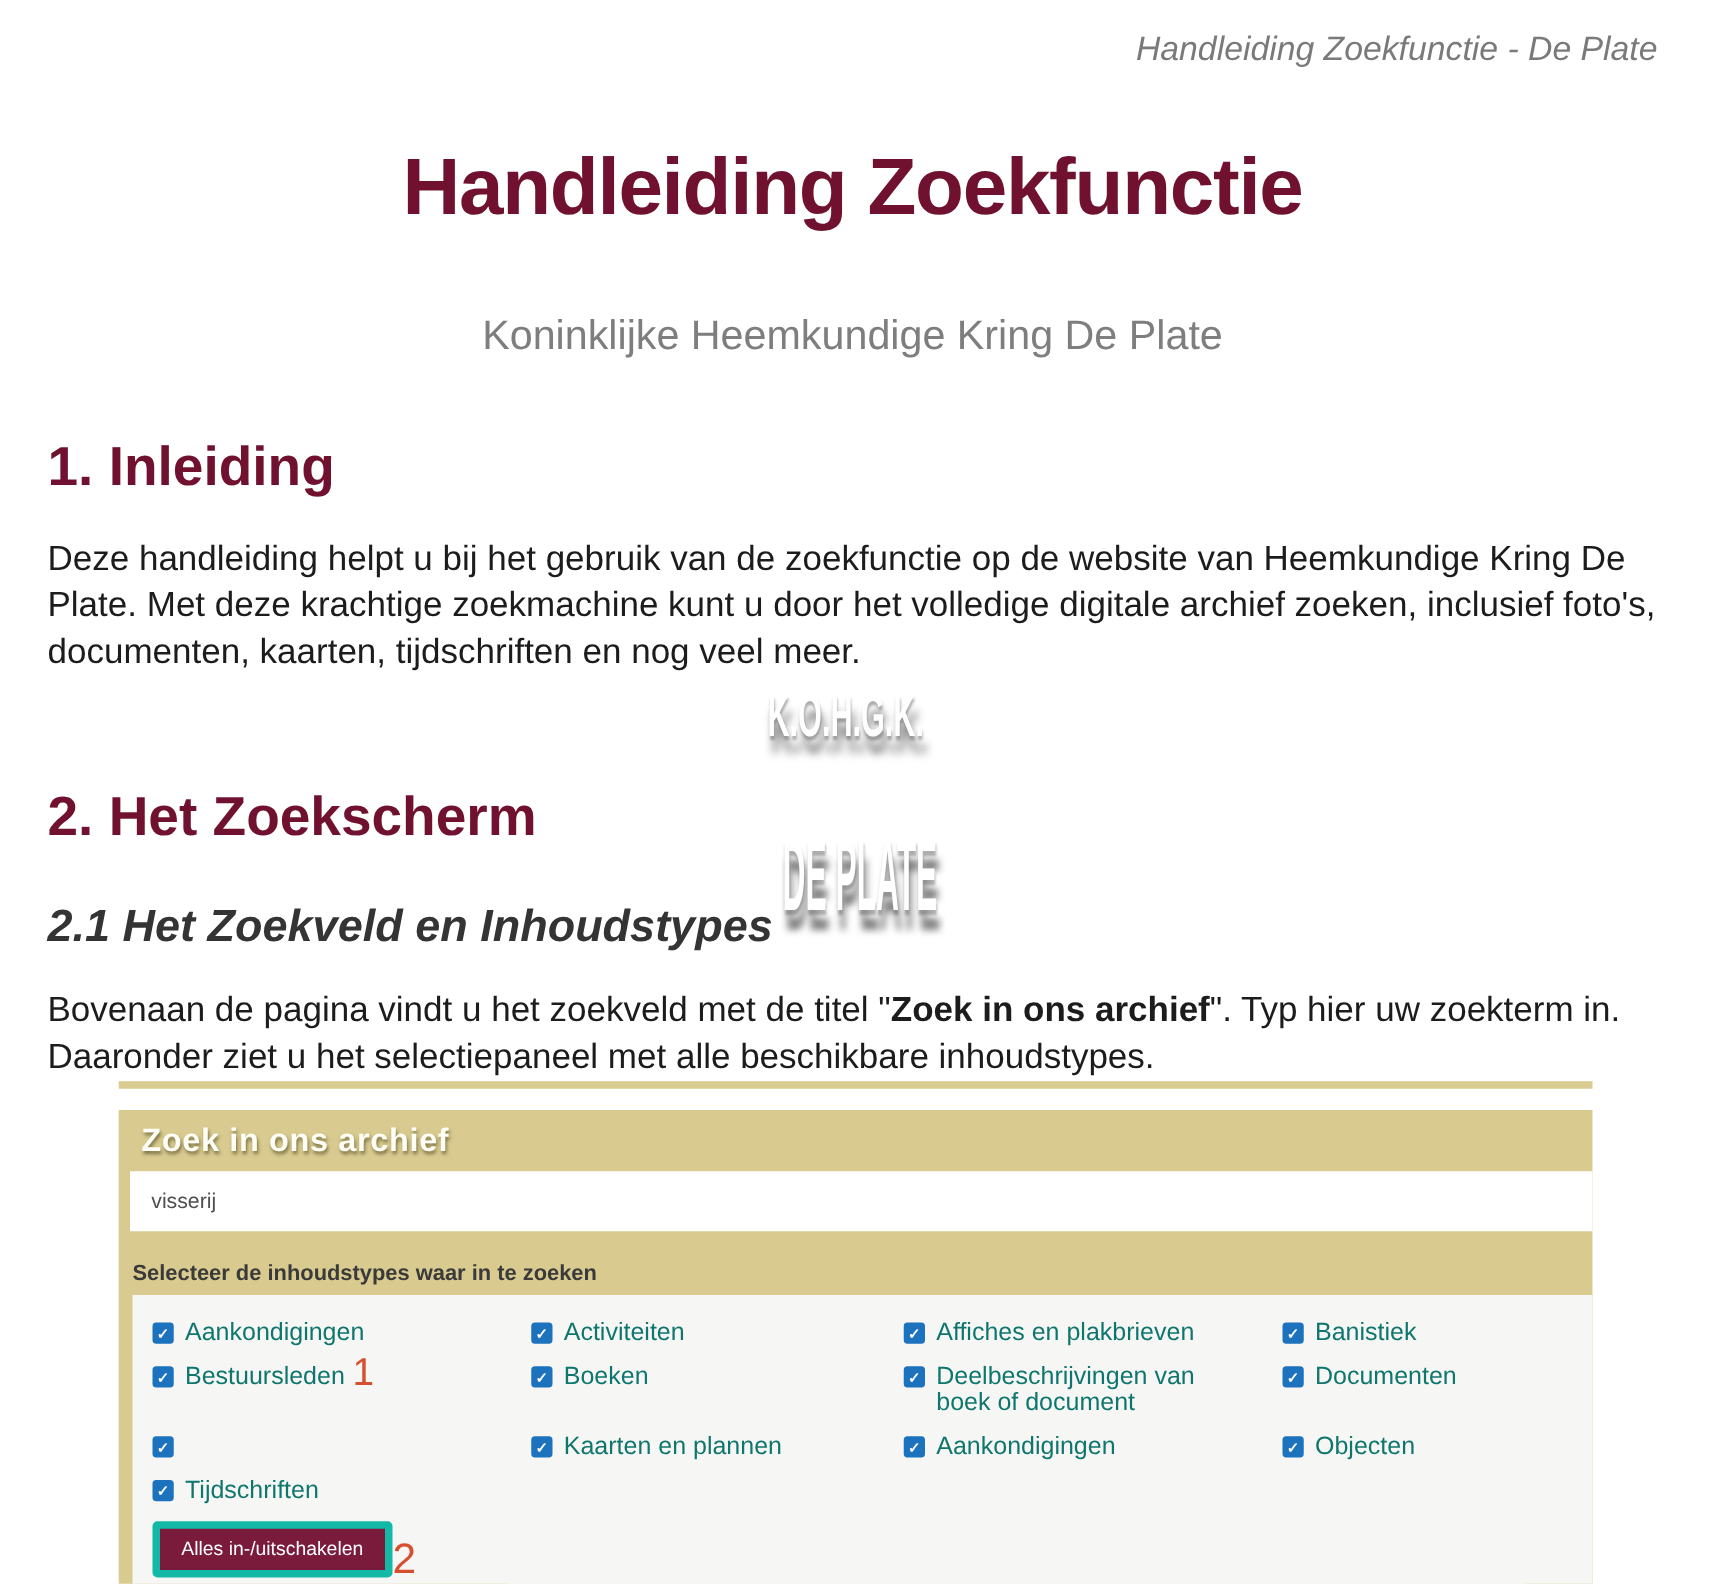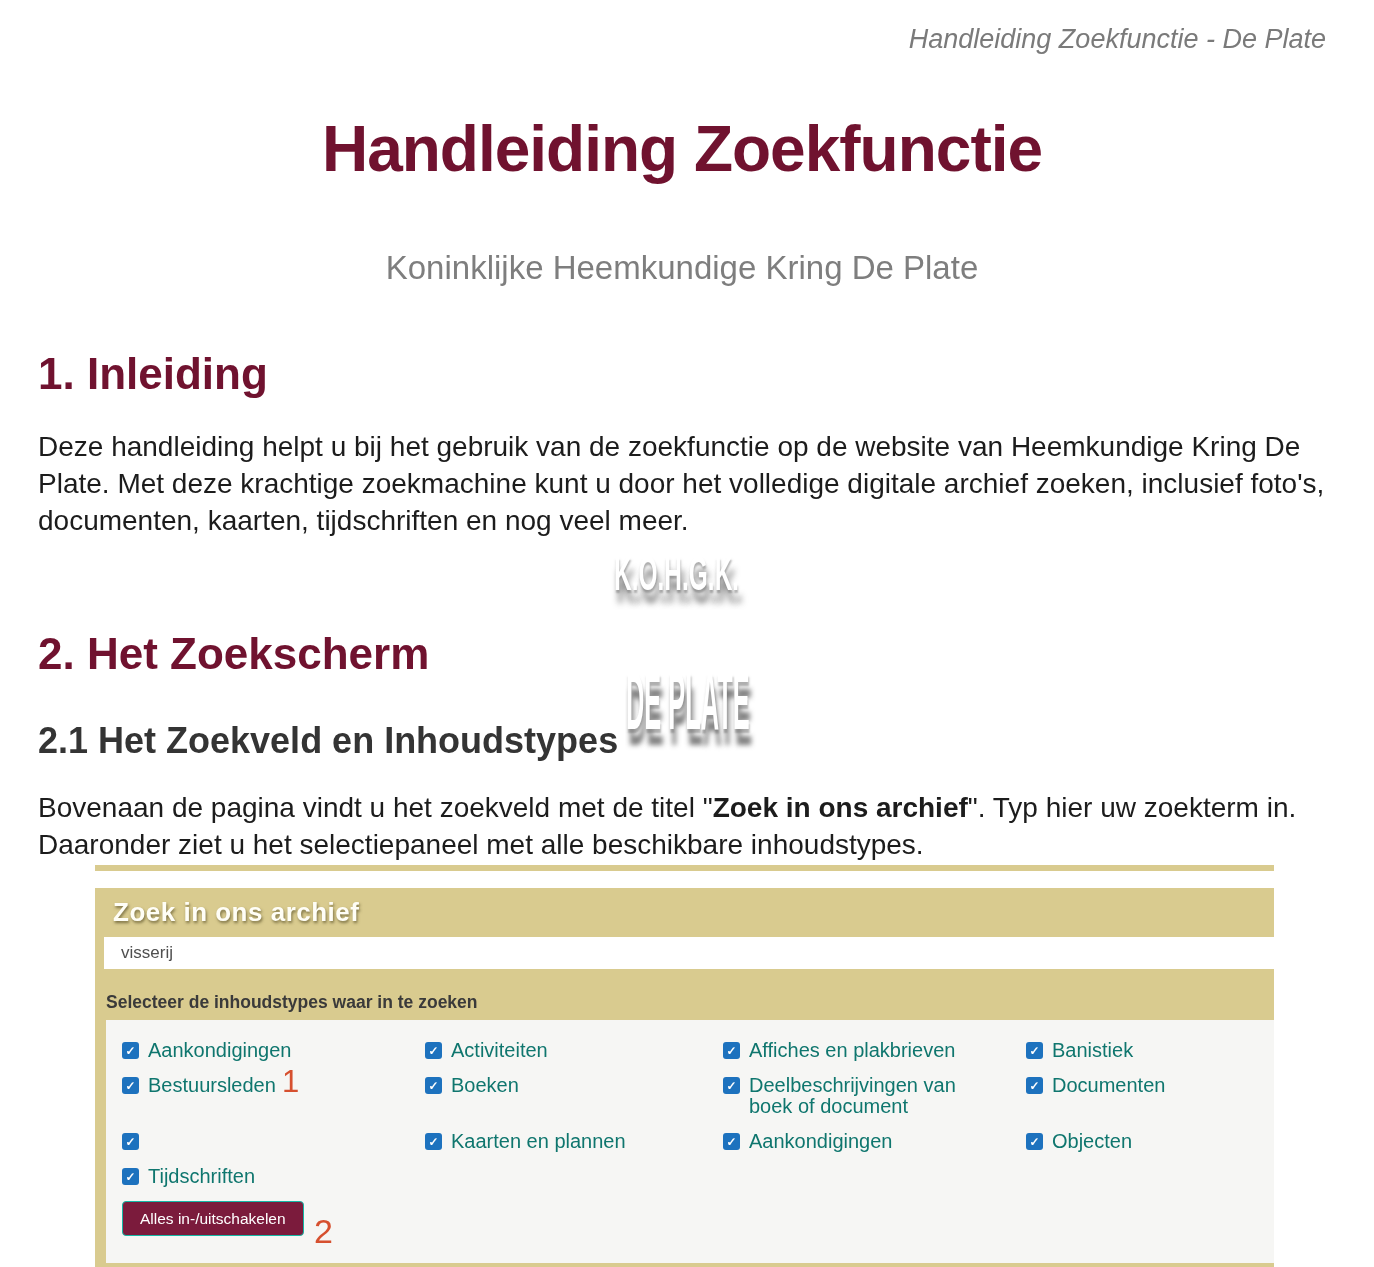--- a/index.html
+++ b/index.html
@@ -20,48 +20,48 @@
   .doc{padding:0 48px 0 38px;}
 
   .meta{margin-top:24px;text-align:right;font-style:italic;font-size:27px;color:#7a7a7a;}
 
   .title{margin:56px 0 12px;text-align:center;font-weight:bold;font-size:64px;
          letter-spacing:-1px;color:var(--maroon);line-height:1.2;}
   .subtitle{margin-top:60px;text-align:center;font-size:33px;color:#7e7e7e;line-height:1.2;}
 
   .h-sec{font-size:44px;font-weight:bold;color:var(--maroon);margin:62px 0 0;line-height:1.15;}
   .h-sec.second{margin-top:90px;}
-  .h-sub{font-size:36px;font-weight:bold;color:#343434;margin:40px 0 0;line-height:1.15;}
+  .h-sub{font-size:36px;font-weight:bold;color:#343434;margin:40px 0 0;line-height:1.15;font-style:italic;}
 
   .para{font-size:28px;line-height:37px;color:#1c1c1c;margin:28px 0 0;max-width:1290px;}
   .para b{font-weight:bold;}
 
   
   .shot{margin:2px 0 0 57px;width:1179px;}
   .shot-topline{height:6px;background:var(--tan);}
   .shot-main{margin-top:17px;background:var(--tan);height:385px;position:relative;}
   .shot-title{padding:9px 0 0 18px;font-size:26px;font-weight:bold;color:#fffef6;
               letter-spacing:.5px;text-shadow:1px 2px 3px rgba(90,80,40,.75);line-height:1.2;}
-  .shot-input{display:block;margin:9px 0 0 9px;width:calc(100% - 9px);height:32px;border:none;
+  .shot-input{display:block;margin:9px 0 0 9px;width:calc(100% - 9px);height:48px;border:none;
               outline:none;background:#ffffff;padding:0 10px 0 17px;font-size:17px;color:#4f4f4f;
               font-family:inherit;}
   .shot-select-label{margin:23px 0 0 11px;font-size:17.5px;font-weight:bold;color:#3a3a3a;line-height:1.2;}
   .shot-panel{margin:7px 0 0 11px;width:calc(100% - 11px);height:243px;background:var(--panel_bg);
               position:relative;padding:20px 0 0 16px;}
   .cb-grid{display:grid;grid-template-columns:303px 298px 303px 1fr;row-gap:14px;}
   .cb-item{display:flex;align-items:flex-start;cursor:default;}
   .cb{width:17px;height:17px;flex:0 0 17px;border-radius:3px;background:var(--checkbox_blue);
       color:#fff;display:flex;align-items:center;justify-content:center;
       font-size:12px;font-weight:bold;line-height:1;margin:2px 9px 0 0;}
   .cb-label{font-size:20px;line-height:21px;color:#0f766e;}
   .lbl-narrow-deel{max-width:250px;}
   .lbl-narrow-foto{max-width:185px;}
   .toggle-btn{display:inline-block;margin:14px 16px 0 0;background:var(--button_maroon);color:#ffffff;
               font-size:15.5px;font-family:inherit;padding:8px 17px;border-radius:4px;
-              border:1px solid #14b8a6;cursor:pointer;line-height:1.1;}
+              border:6px solid #14b8a6;cursor:pointer;line-height:1.1;}
   .ann{position:absolute;color:var(--annotation_red);font-weight:400;line-height:1;}
   .ann1{left:176px;top:46px;font-size:31px;}
   .ann2{left:208px;top:194px;font-size:34px;}
 
   
   .wm{position:absolute;color:#ffffff;font-weight:bold;transform-origin:left top;
       pointer-events:none;z-index:9;white-space:nowrap;line-height:1;}
   .wm1{left:614px;top:550px;font-size:48px;transform:scaleX(0.51);
        text-shadow:6px 13px 9px rgba(108,108,108,.85), 1px 3px 3px rgba(140,140,140,.7);}
   .wm2{left:626px;top:660px;font-size:82px;transform:scaleX(0.31);

